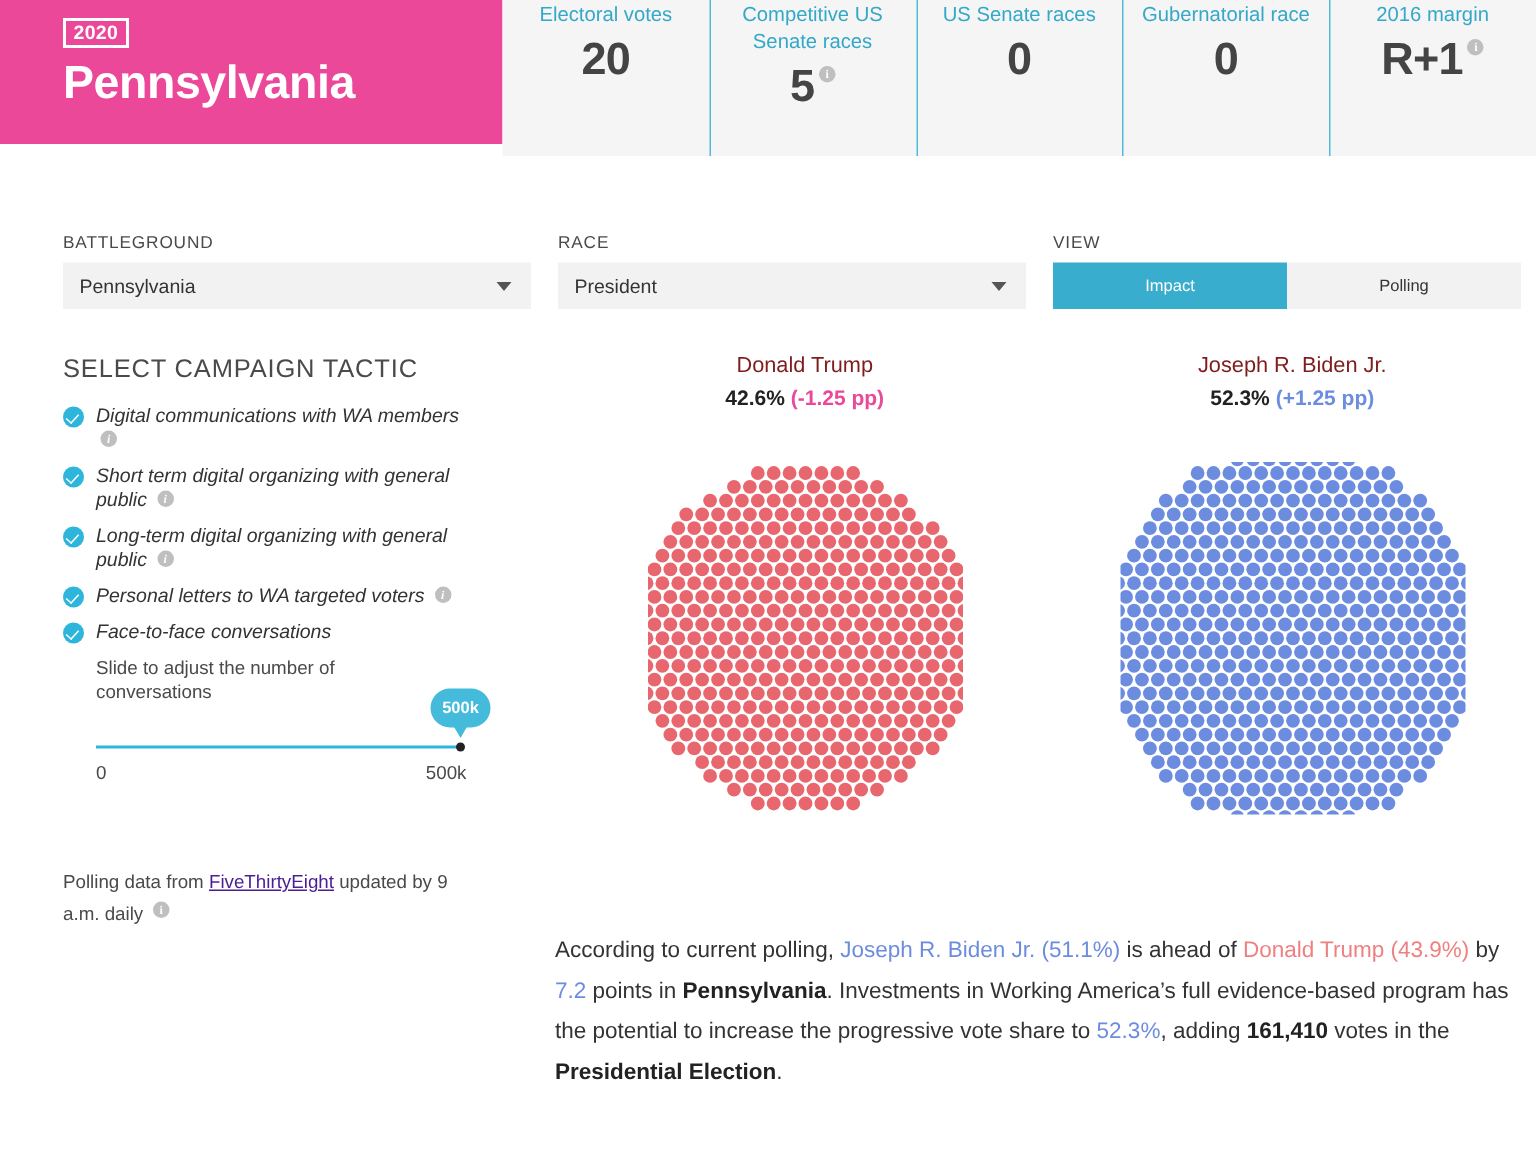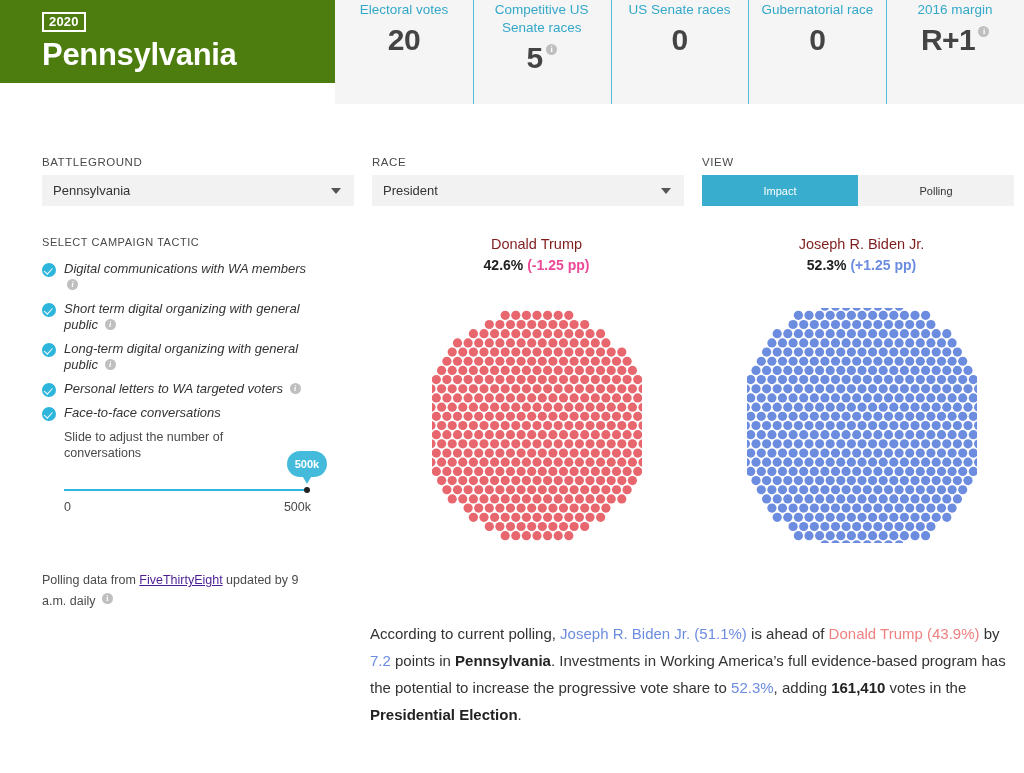--- a/index.html
+++ b/index.html
@@ -8,22 +8,22 @@
     width: 1024px; height: 773px;
     background: #ffffff;
     font-family: "Liberation Sans", sans-serif;
     color: #333333;
     overflow: hidden;
   }
 
   
   .header { display: flex; width: 1024px; height: 104px; }
   .header-title {
-    width: 335px; height: 83px;
-    background: #4d7c0f;
+    width: 335px; height: 96px;
+    background: #ec4899;
     color: #ffffff;
     padding: 12px 0 0 42px;
     flex: 0 0 335px;
   }
   .year-badge {
     display: inline-block;
     border: 2px solid #ffffff;
     font-size: 13px;
     font-weight: bold;
     letter-spacing: .2px;
@@ -131,21 +131,21 @@
     cursor: pointer;
   }
   .toggle-btn.active { background: #39ADCD; color: #ffffff; }
 
   
   .body-wrap { display: flex; padding-left: 42px; padding-top: 30px; }
 
   
   .sidebar { width: 312px; flex: 0 0 312px; }
   .sidebar-title {
-    font-size: 11px;
+    font-size: 17px;
     letter-spacing: .55px;
     color: #4A4A4A;
     margin-bottom: 13px;
   }
   .tactic {
     display: flex;
     align-items: flex-start;
     margin-bottom: 8px;
     cursor: pointer;
     font-style: italic;

